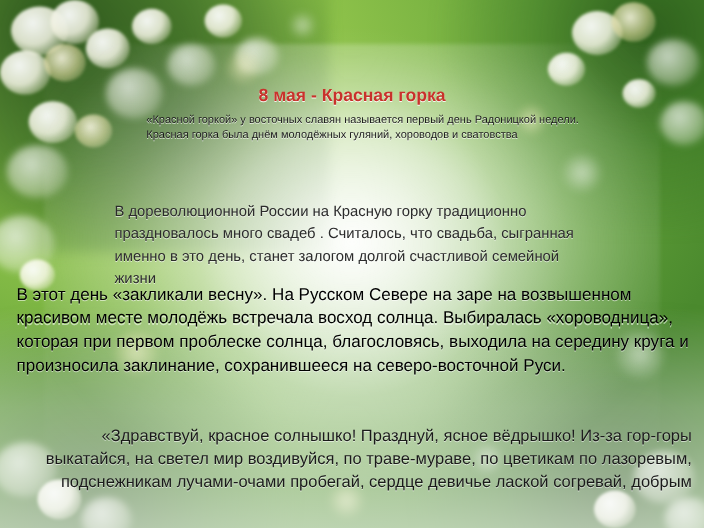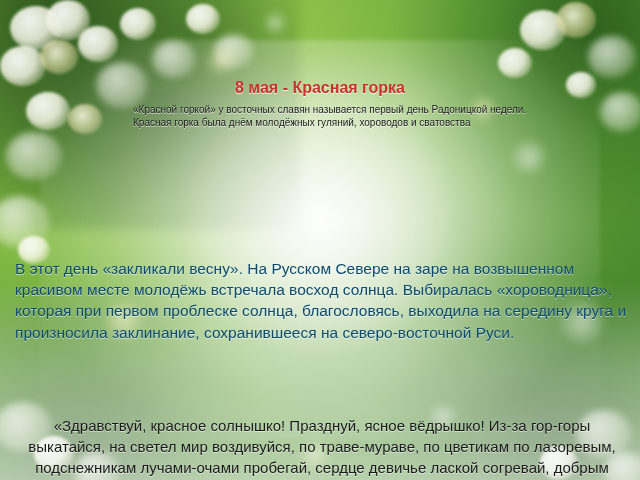--- a/index.html
+++ b/index.html
@@ -145,35 +145,34 @@
     text-align: left;
     text-shadow: 0 1px 0 rgba(255,255,255,0.6);
   }
   .para-3 {
     position: absolute;
     left: 15px;
     top: 258px;
     width: 612px;
     font-size: 15.5px;
     line-height: 1.37;
-    color: #0c4a6e;
+    color: #000000;
     text-align: left;
     text-shadow: 0 1px 0 rgba(255,255,255,0.55);
   }
   .para-4 {
     position: absolute;
     left: 15px;
     top: 386px;
     width: 614px;
     font-size: 15px;
     line-height: 1.4;
     color: #1a1a1a;
-    text-align: center;
+    text-align: right;
     text-shadow: 0 1px 0 rgba(255,255,255,0.55);
-    margin-top: 29px;
   }
 </style>
 </head>
 <body>
 
 <div id="slide">
 
   <div class="bg-base"></div>
   <div class="bg-foliage-tl"></div>
   <div class="bg-foliage-tr"></div>
@@ -225,17 +224,18 @@
     <div class="bokeh warm" style="left:300px; top:440px; width:30px; height:30px;"></div>
     <div class="bokeh" style="left:430px; top:404px; width:26px; height:26px;"></div>
   </div>
 
   <div class="center-haze"></div>
   <div class="bottom-haze"></div>
 
   <div class="content">
     <div class="title">8 мая - Красная горка</div>
     <div class="lead">«Красной горкой» у восточных славян называется первый день Радоницкой недели. Красная горка была днём молодёжных гуляний, хороводов и сватовства</div>
+    <div class="para-2">В дореволюционной России на Красную горку традиционно праздновалось много свадеб . Считалось, что свадьба, сыгранная именно в это день, станет залогом долгой счастливой семейной жизни</div>
     <div class="para-3">В этот день «закликали весну». На Русском Севере на заре на возвышенном красивом месте молодёжь встречала восход солнца. Выбиралась «хороводница», которая при первом проблеске солнца, благословясь, выходила на середину круга и произносила заклинание, сохранившееся на северо-восточной Руси.</div>
     <div class="para-4">«Здравствуй, красное солнышко! Празднуй, ясное вёдрышко! Из-за гор-горы выкатайся, на светел мир воздивуйся, по траве-мураве, по цветикам по лазоревым, подснежникам лучами-очами пробегай, сердце девичье лаской согревай, добрым</div>
   </div>
 
 </div>
 
 </body></html>

